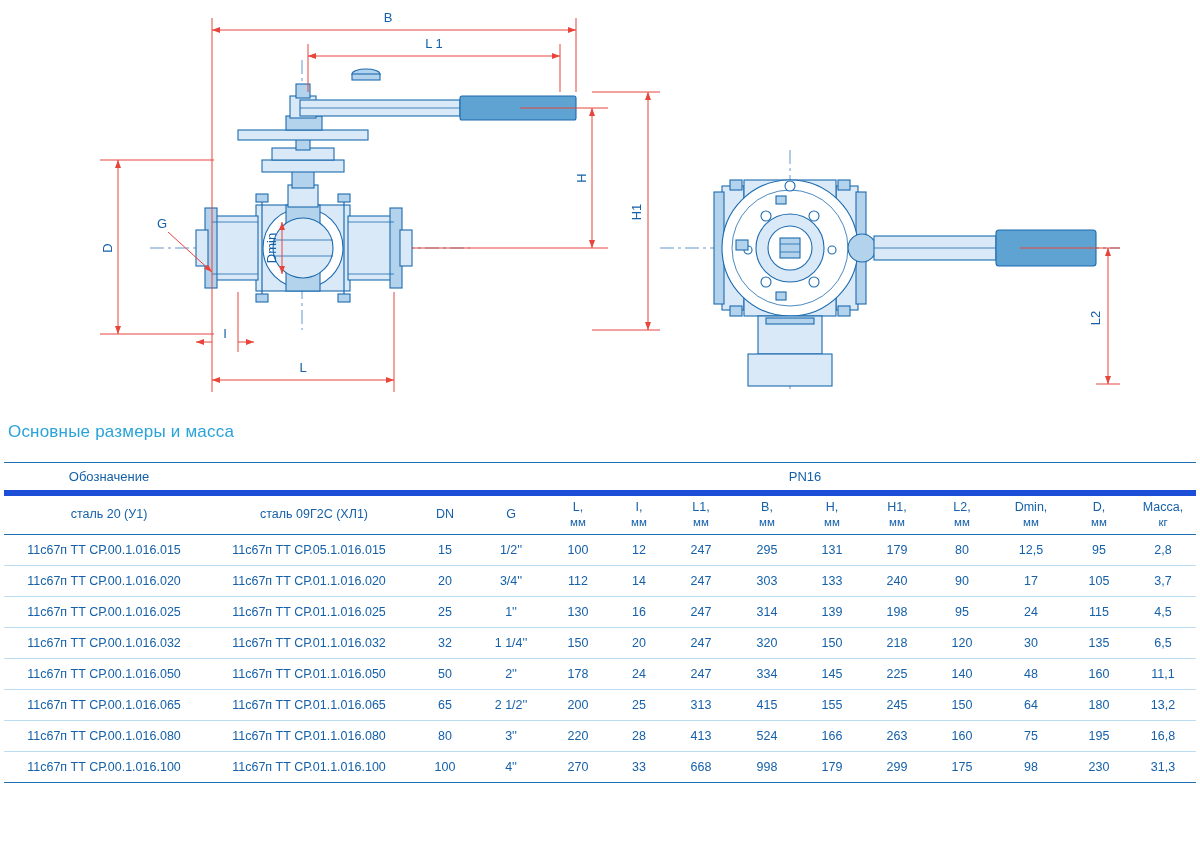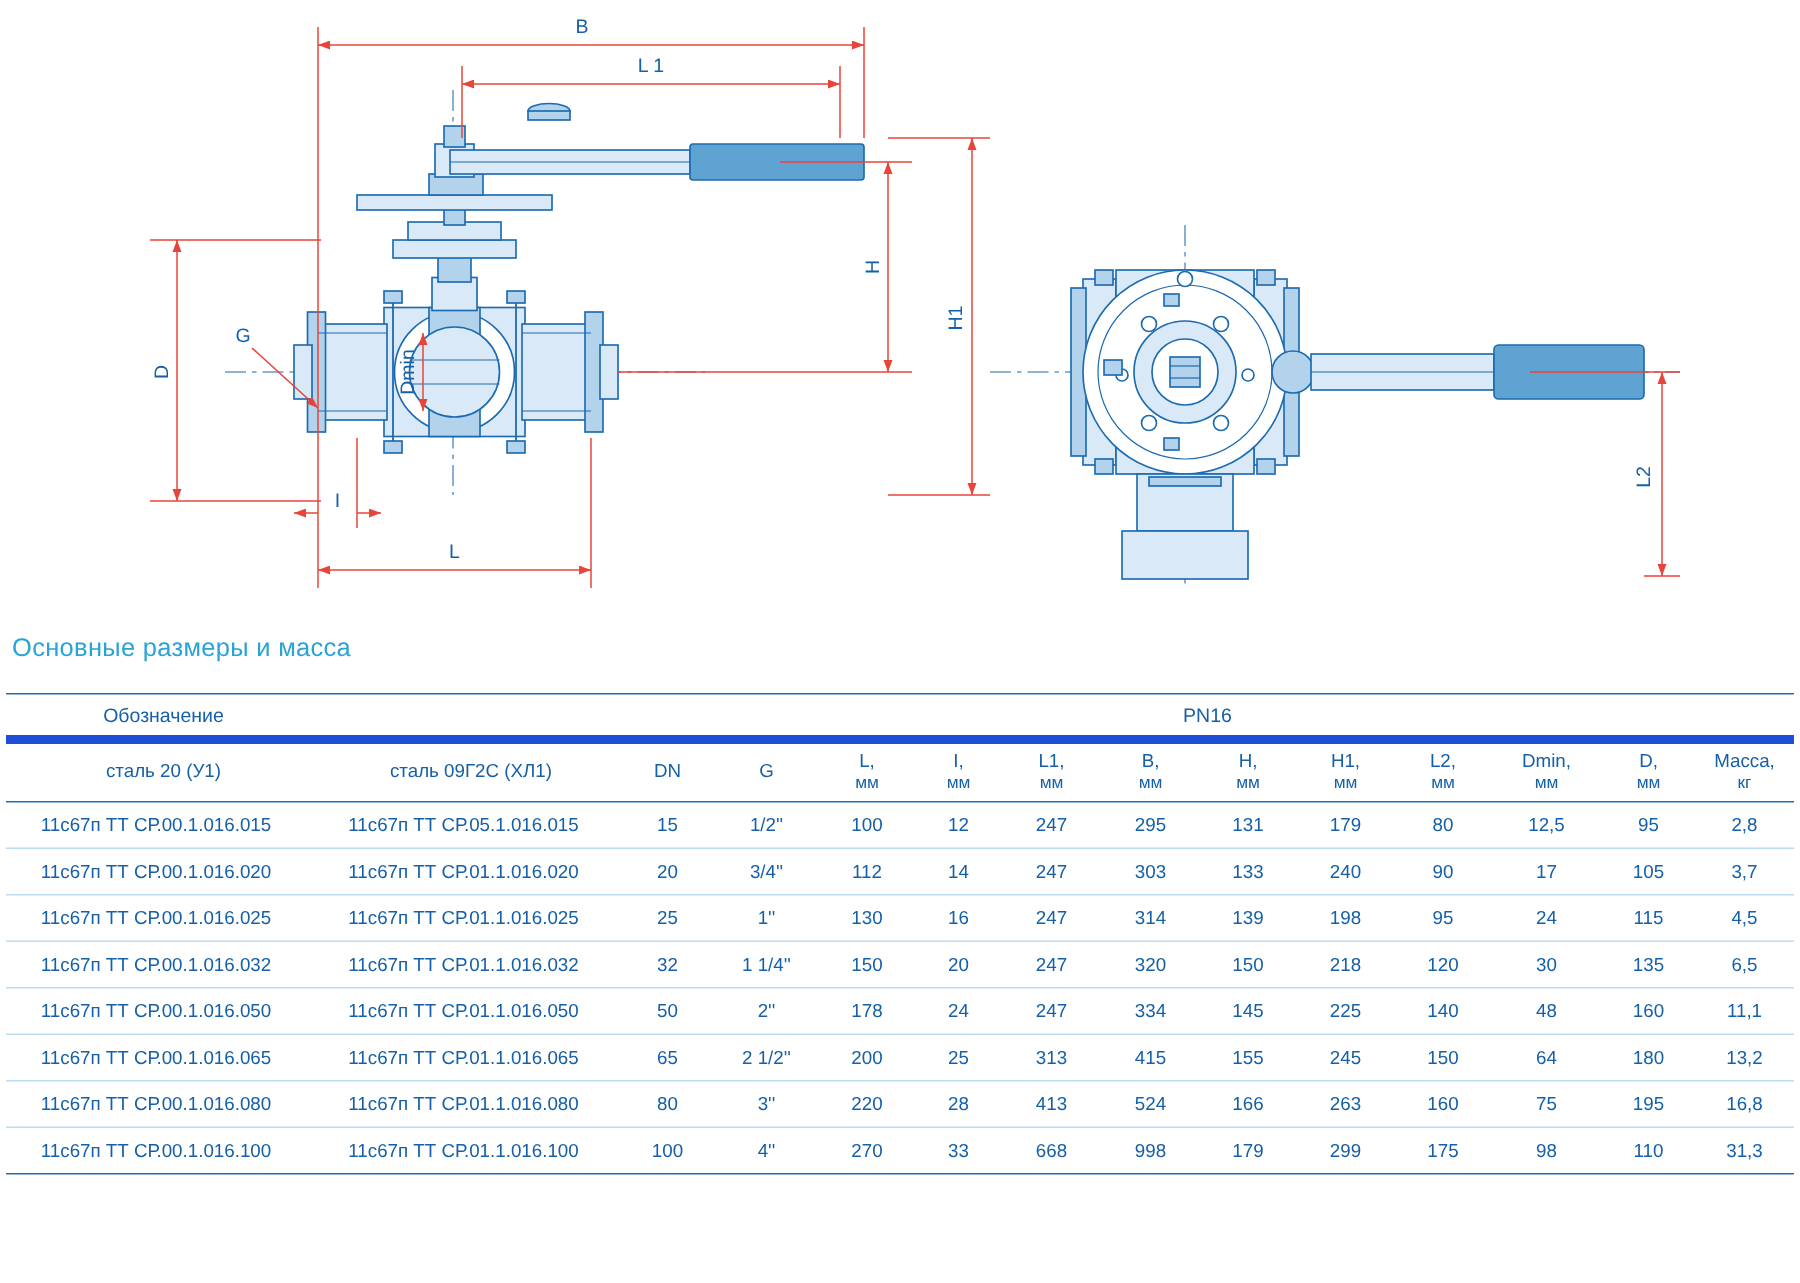--- a/index.html
+++ b/index.html
@@ -436,17 +436,17 @@
         <td class="c-dn">100</td>
         <td class="c-g">4''</td>
         <td class="c-l">270</td>
         <td class="c-i">33</td>
         <td class="c-l1">668</td>
         <td class="c-b">998</td>
         <td class="c-h">179</td>
         <td class="c-h1">299</td>
         <td class="c-l2">175</td>
         <td class="c-dmin">98</td>
-        <td class="c-d">110</td>
+        <td class="c-d">230</td>
         <td class="c-mass">31,3</td>
       </tr>
     </tbody>
 </table>
 
 </body></html>

